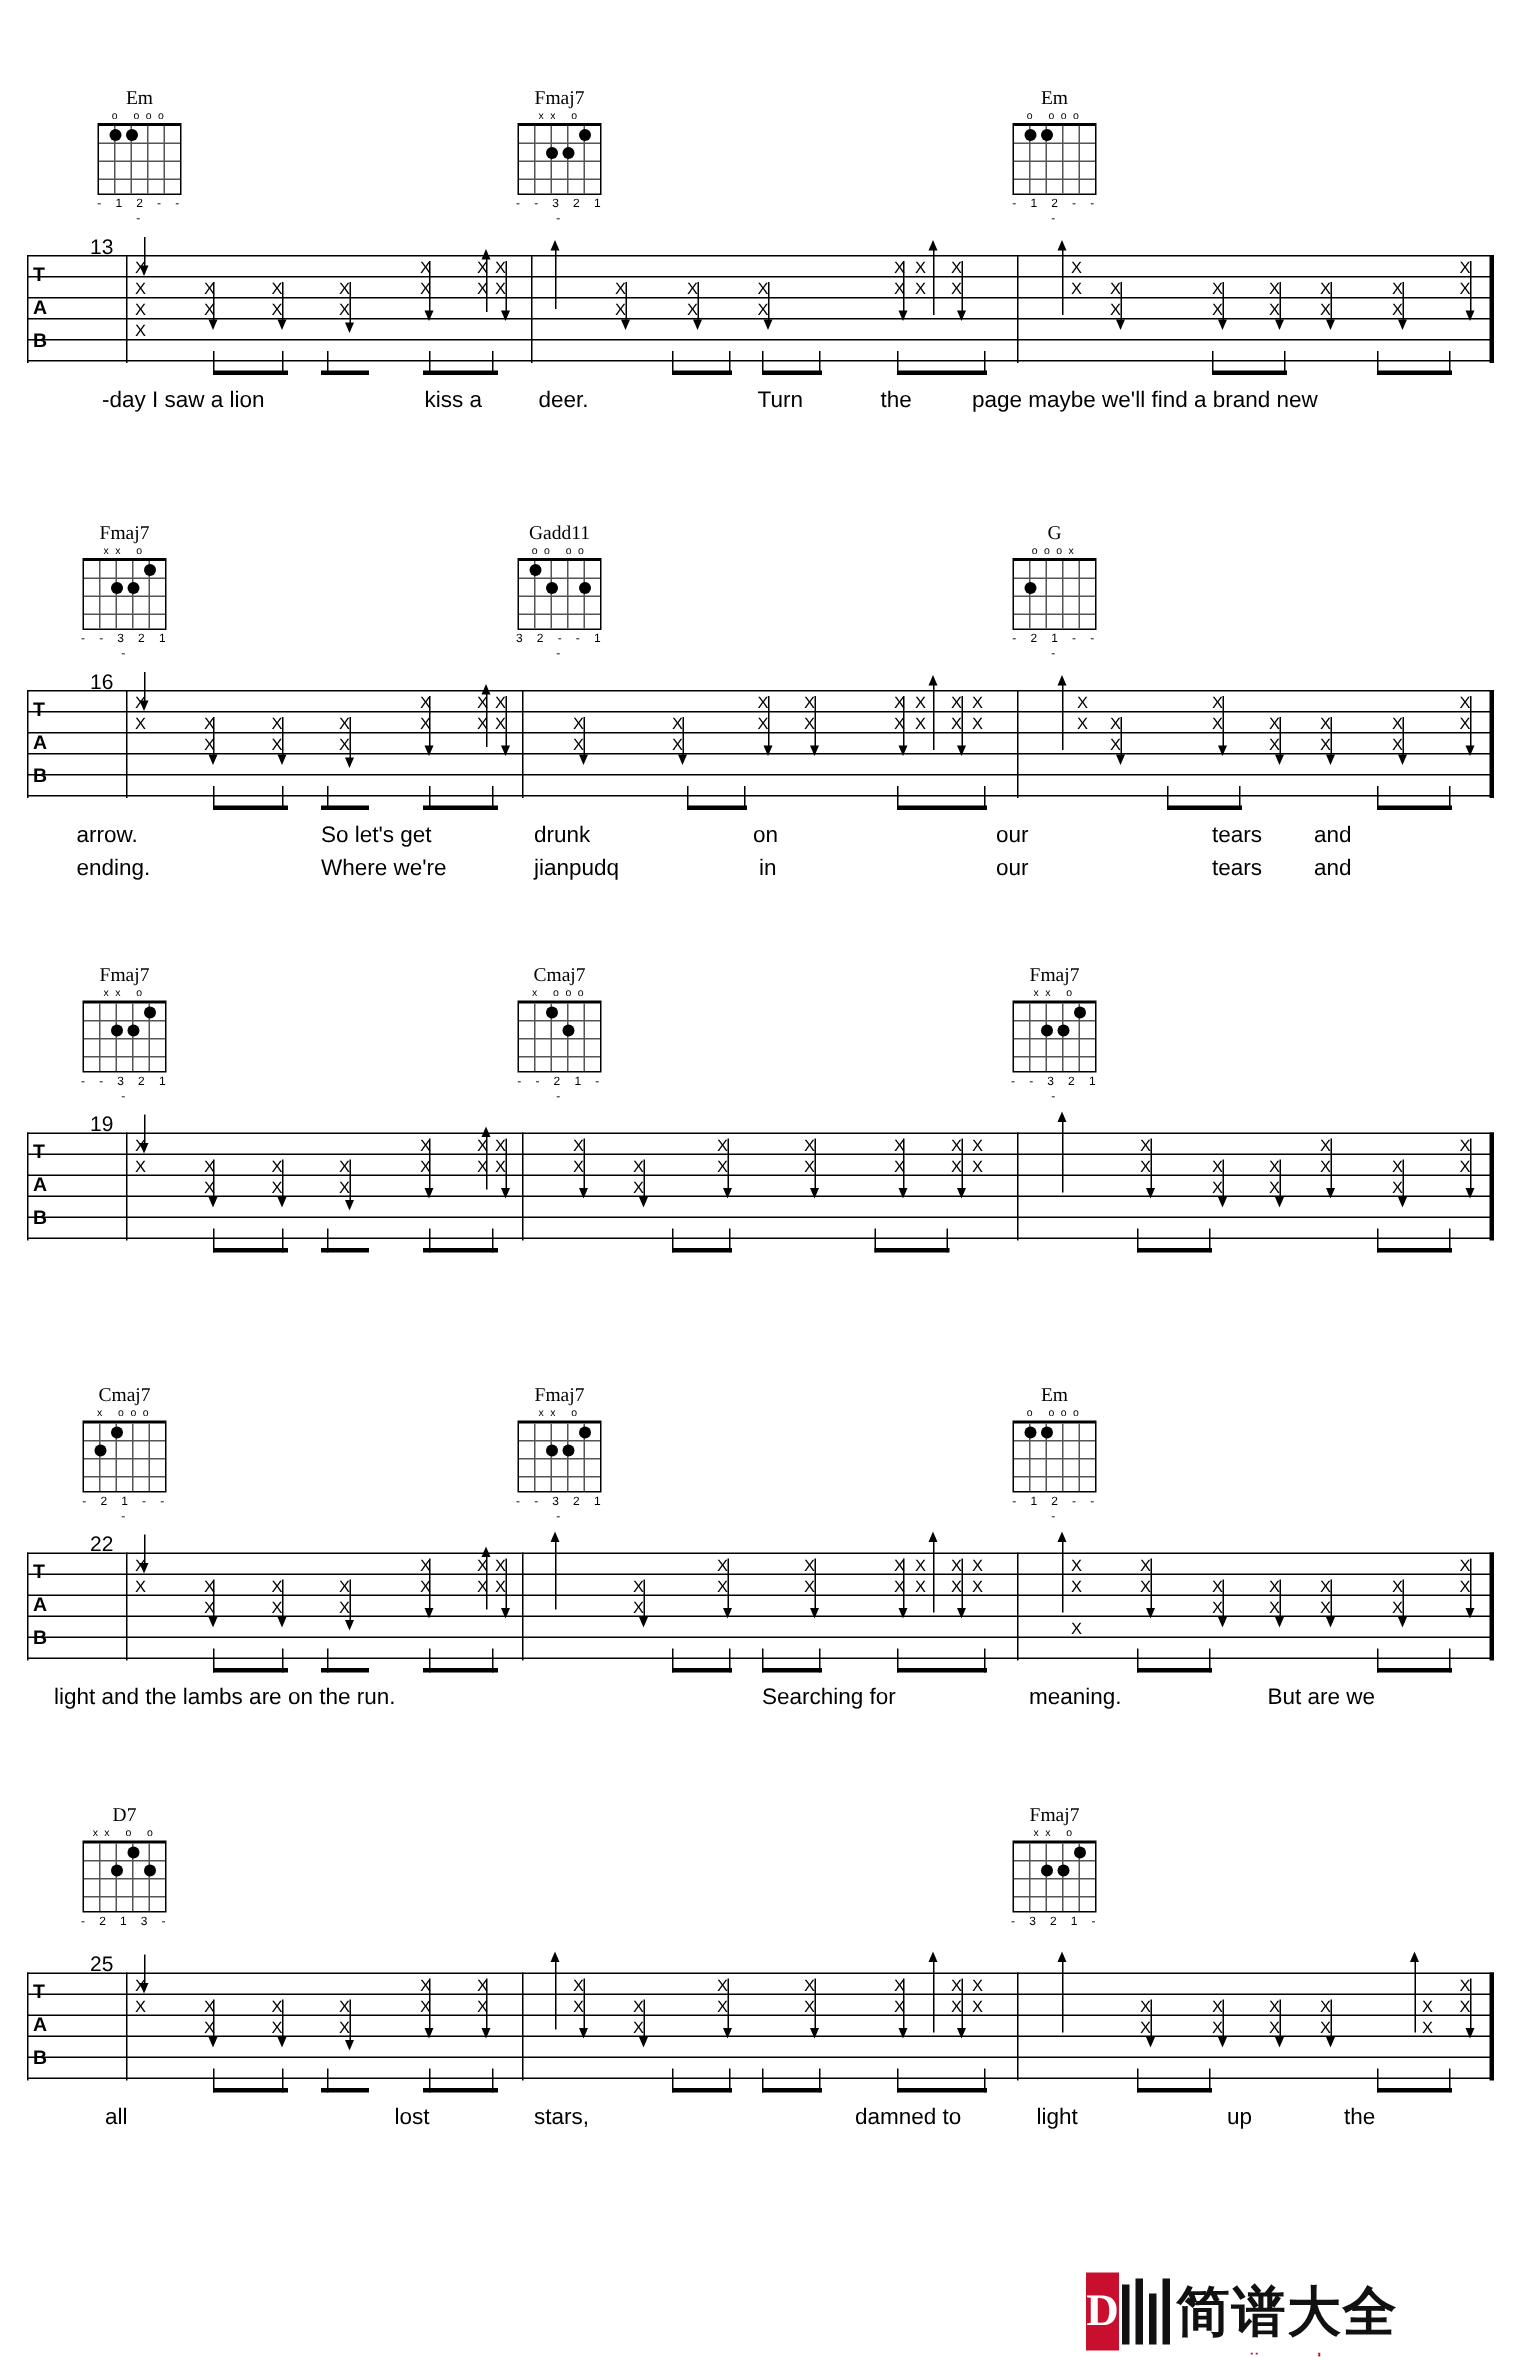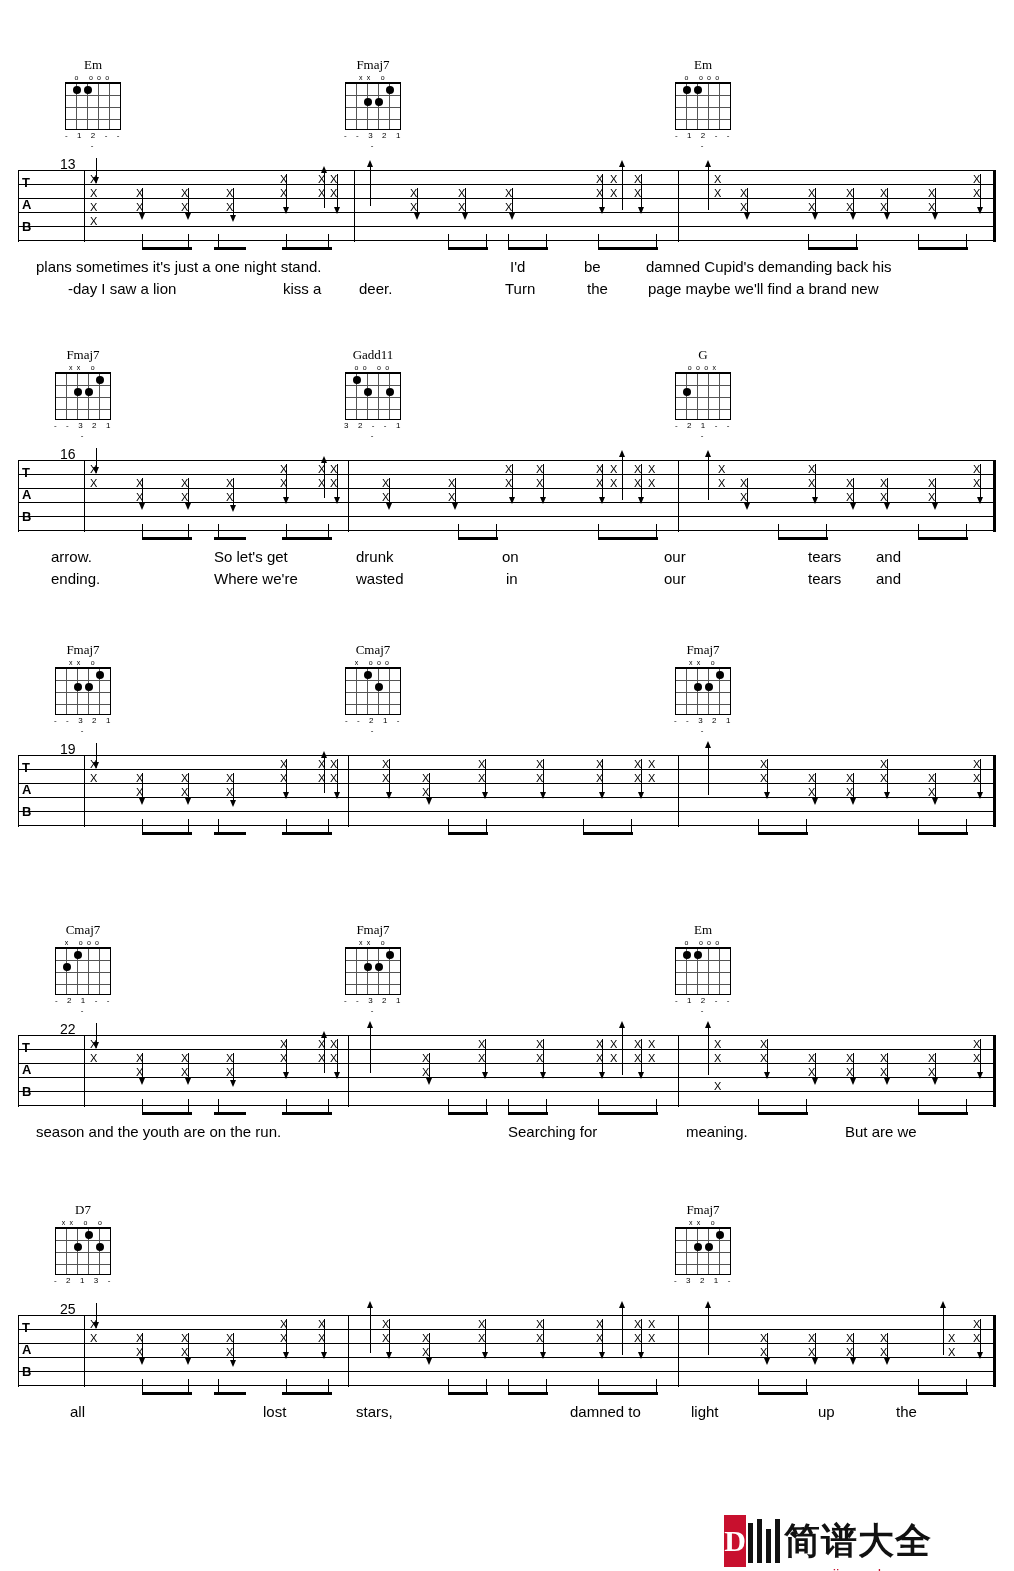--- a/index.html
+++ b/index.html
@@ -267,26 +267,20 @@
       <div class="stem" style="left:580px;top:76px;height:16px"></div>
       <div class="stem" style="left:638px;top:76px;height:16px"></div>
       <div class="stem" style="left:790px;top:76px;height:16px"></div>
       <div class="stem" style="left:838px;top:76px;height:16px"></div>
       <div class="stem" style="left:900px;top:76px;height:16px"></div>
       <div class="stem" style="left:948px;top:76px;height:16px"></div>
     </div>
 
     <div class="lyrics">
       <div class="lyricline">
-        <div class="lyric" style="left:18px">plans sometimes it's just a one night stand.</div>
-        <div class="lyric" style="left:492px">I'd</div>
-        <div class="lyric" style="left:566px">be</div>
-        <div class="lyric" style="left:628px">damned Cupid's demanding back his</div>
-      </div>
-      <div class="lyricline">
         <div class="lyric" style="left:50px">-day   I saw a lion</div>
         <div class="lyric" style="left:265px">kiss a</div>
         <div class="lyric" style="left:341px">deer.</div>
         <div class="lyric" style="left:487px">Turn</div>
         <div class="lyric" style="left:569px">the</div>
         <div class="lyric" style="left:630px">page maybe we'll find a brand new</div>
       </div>
     </div>
   </div>
 
@@ -457,21 +451,21 @@
         <div class="lyric" style="left:196px">So let's get</div>
         <div class="lyric" style="left:338px">drunk</div>
         <div class="lyric" style="left:484px">on</div>
         <div class="lyric" style="left:646px">our</div>
         <div class="lyric" style="left:790px">tears</div>
         <div class="lyric" style="left:858px">and</div>
       </div>
       <div class="lyricline">
         <div class="lyric" style="left:33px">ending.</div>
         <div class="lyric" style="left:196px">Where we're</div>
-        <div class="lyric" style="left:338px">wasted</div>
+        <div class="lyric" style="left:338px">jianpudq</div>
         <div class="lyric" style="left:488px">in</div>
         <div class="lyric" style="left:646px">our</div>
         <div class="lyric" style="left:790px">tears</div>
         <div class="lyric" style="left:858px">and</div>
       </div>
     </div>
   </div>
 
   <div class="system" style="top:643px;">
     <div class="chords">
@@ -790,21 +784,21 @@
       <div class="stem" style="left:580px;top:76px;height:16px"></div>
       <div class="stem" style="left:638px;top:76px;height:16px"></div>
       <div class="stem" style="left:740px;top:76px;height:16px"></div>
       <div class="stem" style="left:788px;top:76px;height:16px"></div>
       <div class="stem" style="left:900px;top:76px;height:16px"></div>
       <div class="stem" style="left:948px;top:76px;height:16px"></div>
     </div>
 
     <div class="lyrics">
       <div class="lyricline">
-        <div class="lyric" style="left:18px">season and the youth are on the  run.</div>
+        <div class="lyric" style="left:18px">light and the lambs are on the  run.</div>
         <div class="lyric" style="left:490px">Searching for</div>
         <div class="lyric" style="left:668px">meaning.</div>
         <div class="lyric" style="left:827px">But are we</div>
       </div>
     </div>
   </div>
 
   <div class="system" style="top:1203px;">
     <div class="chords">
       <div class="chord" style="left:48px;">

